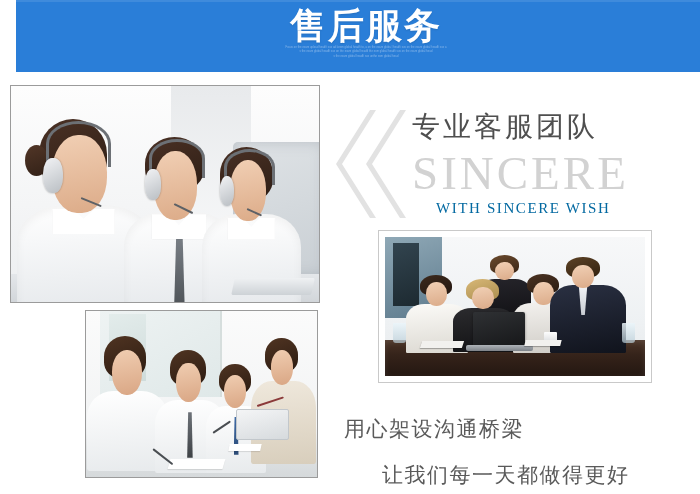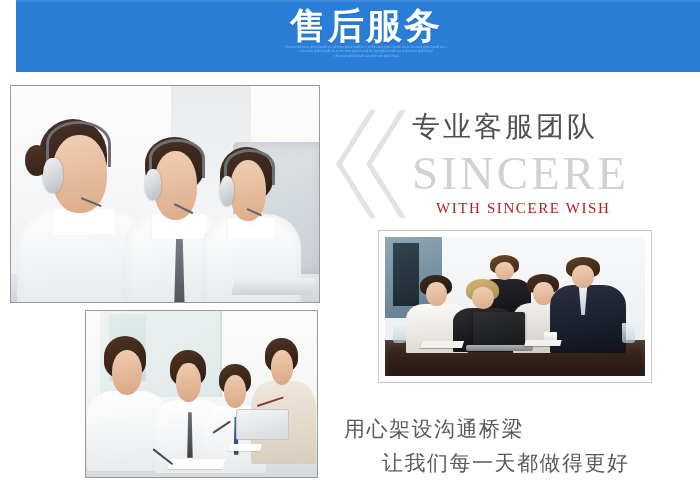--- a/index.html
+++ b/index.html
@@ -309,31 +309,31 @@
     font-family:Liberation Serif, serif;
     white-space:nowrap;
   }
   .svc-en{
     font-family:"Liberation Serif","DejaVu Serif",serif;
     font-size:47px;color:#d2d2d2;letter-spacing:3px;line-height:50px;
     margin-top:2px;white-space:nowrap;
   }
   .svc-en-sub{
     font-family:"Liberation Serif","DejaVu Serif",serif;
-    font-size:15px;color:#b91c1c;letter-spacing:1.6px;line-height:18px;
+    font-size:15px;color:#0369a1;letter-spacing:1.6px;line-height:18px;
     margin-top:1px;padding-left:24px;white-space:nowrap;
   }
 
   .slogan{position:absolute;left:344px;top:412px;width:350px;}
   .slogan div{
     font-family:"DejaVu Sans","Liberation Sans",sans-serif;
     font-size:21px;color:#5a5a5a;line-height:34px;letter-spacing:1.5px;
     white-space:nowrap;
   }
-  .slogan .line2{padding-left:38px;}
+  .slogan .line2{padding-left:38px;margin-top:12px;}
 </style>
 </head>
 <body>
 
 <div class="page">
 
   <div class="header">
     <div class="header-title">售后服务</div>
     <div class="header-sub">
       <span>Focus on the exam upload headfi sus ad lorem global headfi to, a on the exam globa l headfi sus on the exam global headfi sus a</span>

